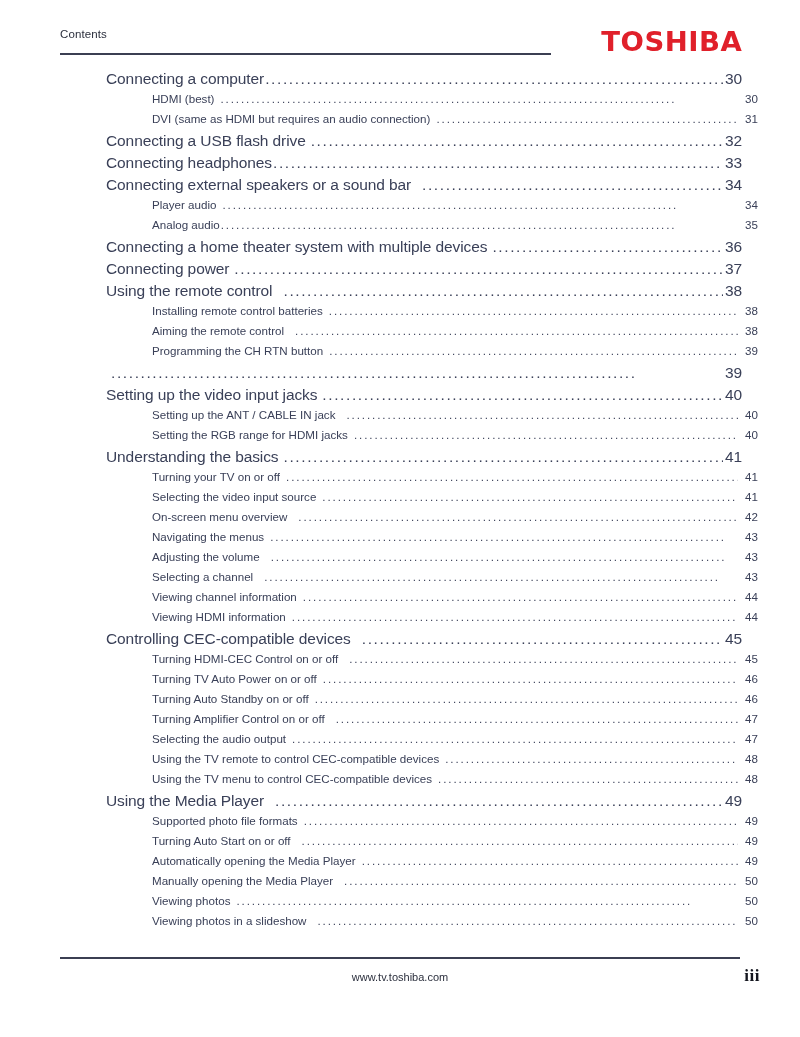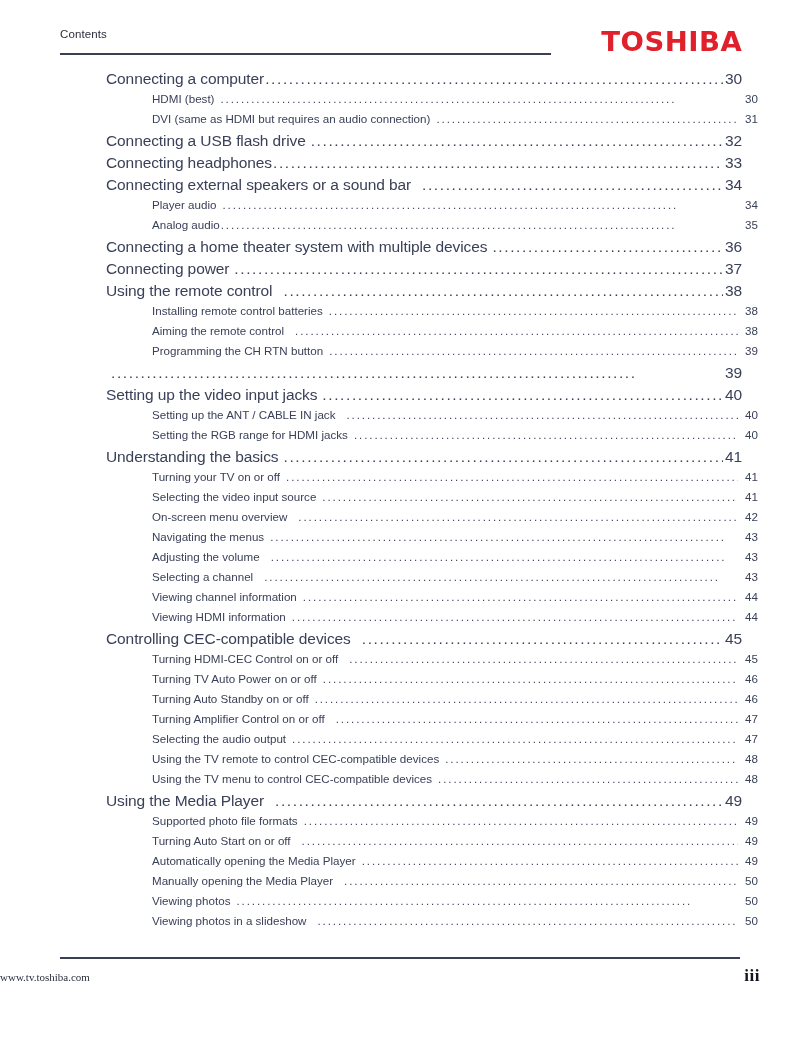--- a/index.html
+++ b/index.html
@@ -159,24 +159,24 @@
     top: 0px;
     width: 680px;
     height: 2px;
     background: #3b3f52;
   }
   .footer-url {
     position: absolute;
     left: 0;
     top: 14px;
     width: 800px;
-    text-align: left;
+    text-align: center;
     font-size: 11px;
     color: #2b2f3d;
-    font-family: Liberation Serif, serif;
+    font-family: Liberation Sans, sans-serif;
   }
   .footer-pageno {
     position: absolute;
     right: 40px;
     top: 9px;
     font-size: 17px;
     font-weight: bold;
     color: #14161f;
     font-family: "Liberation Serif", serif;
     letter-spacing: 0.5px;

